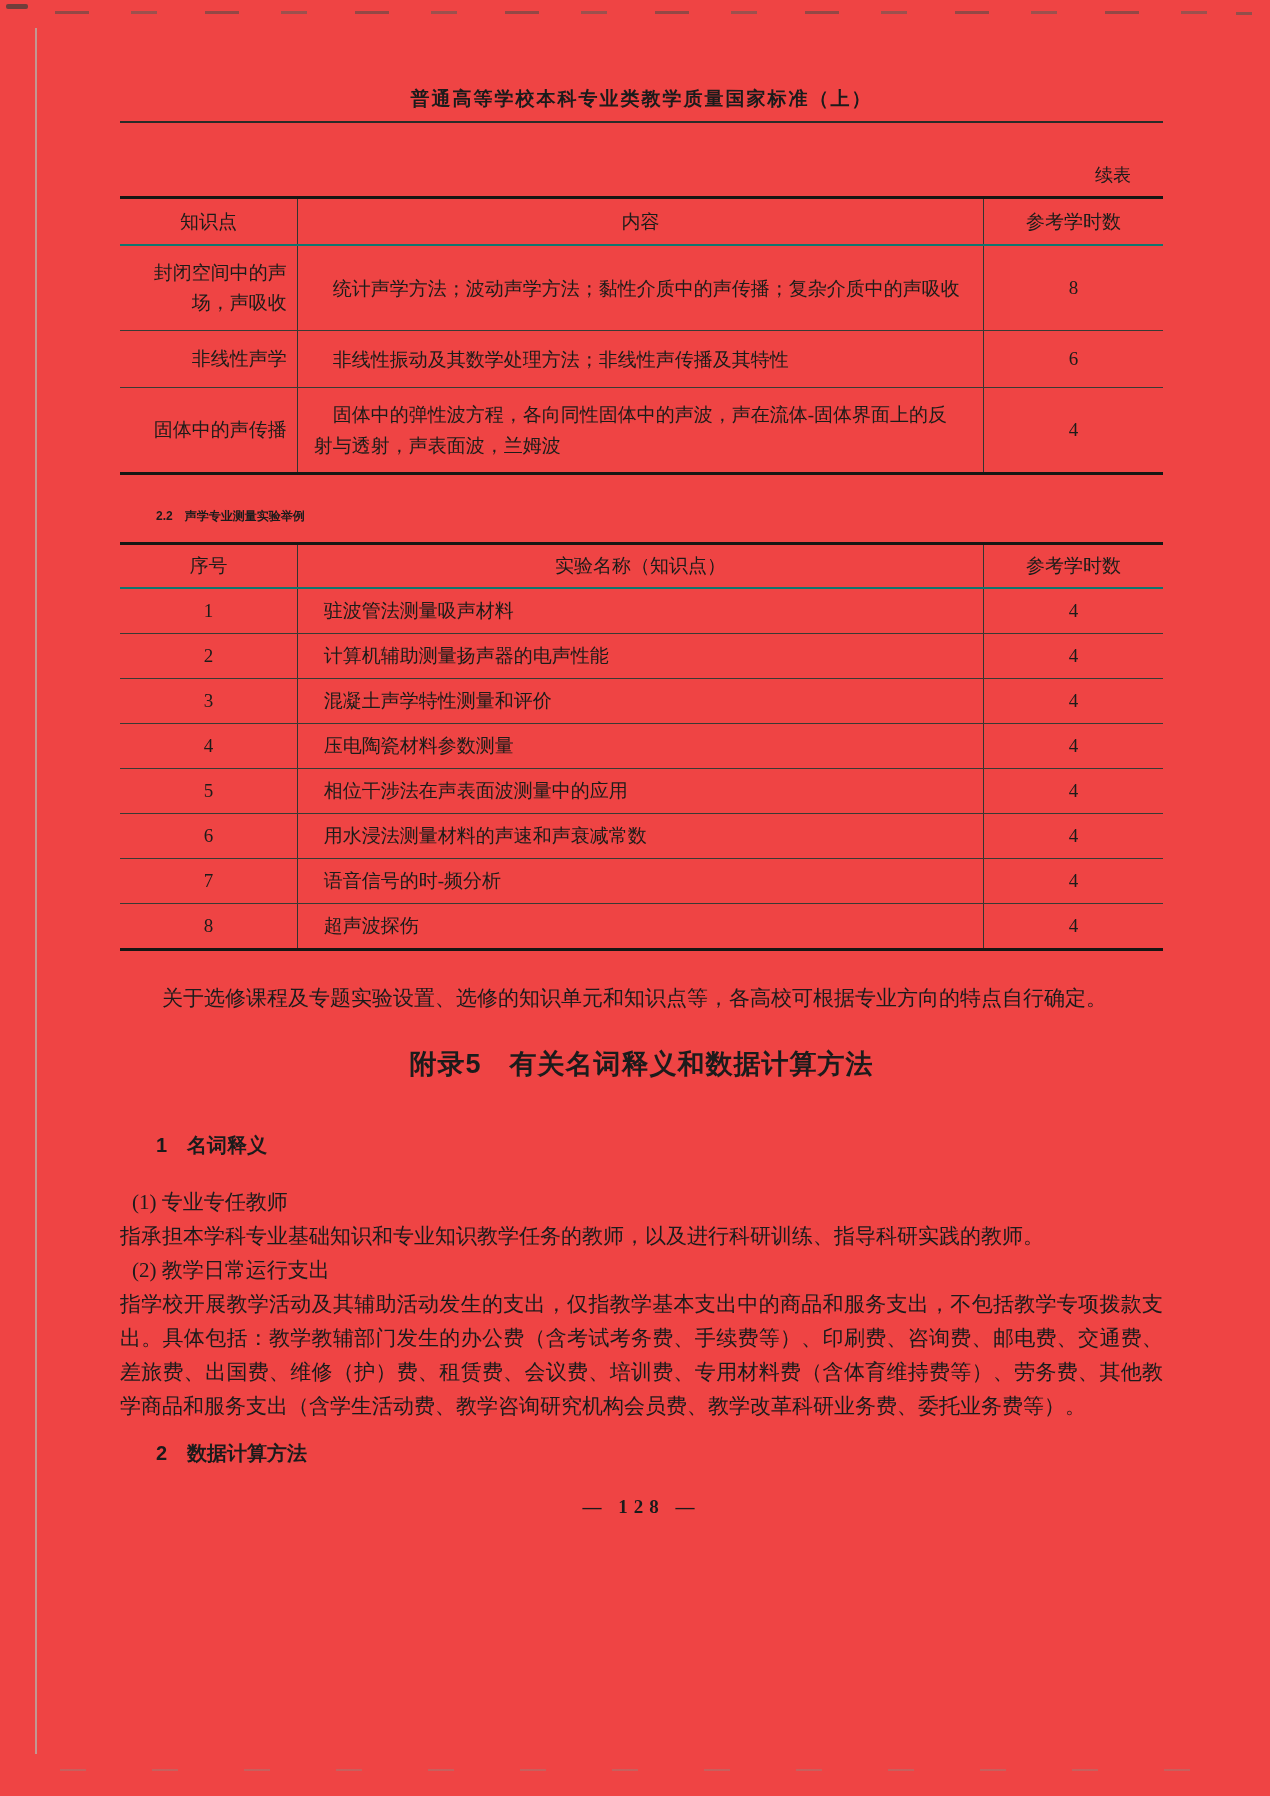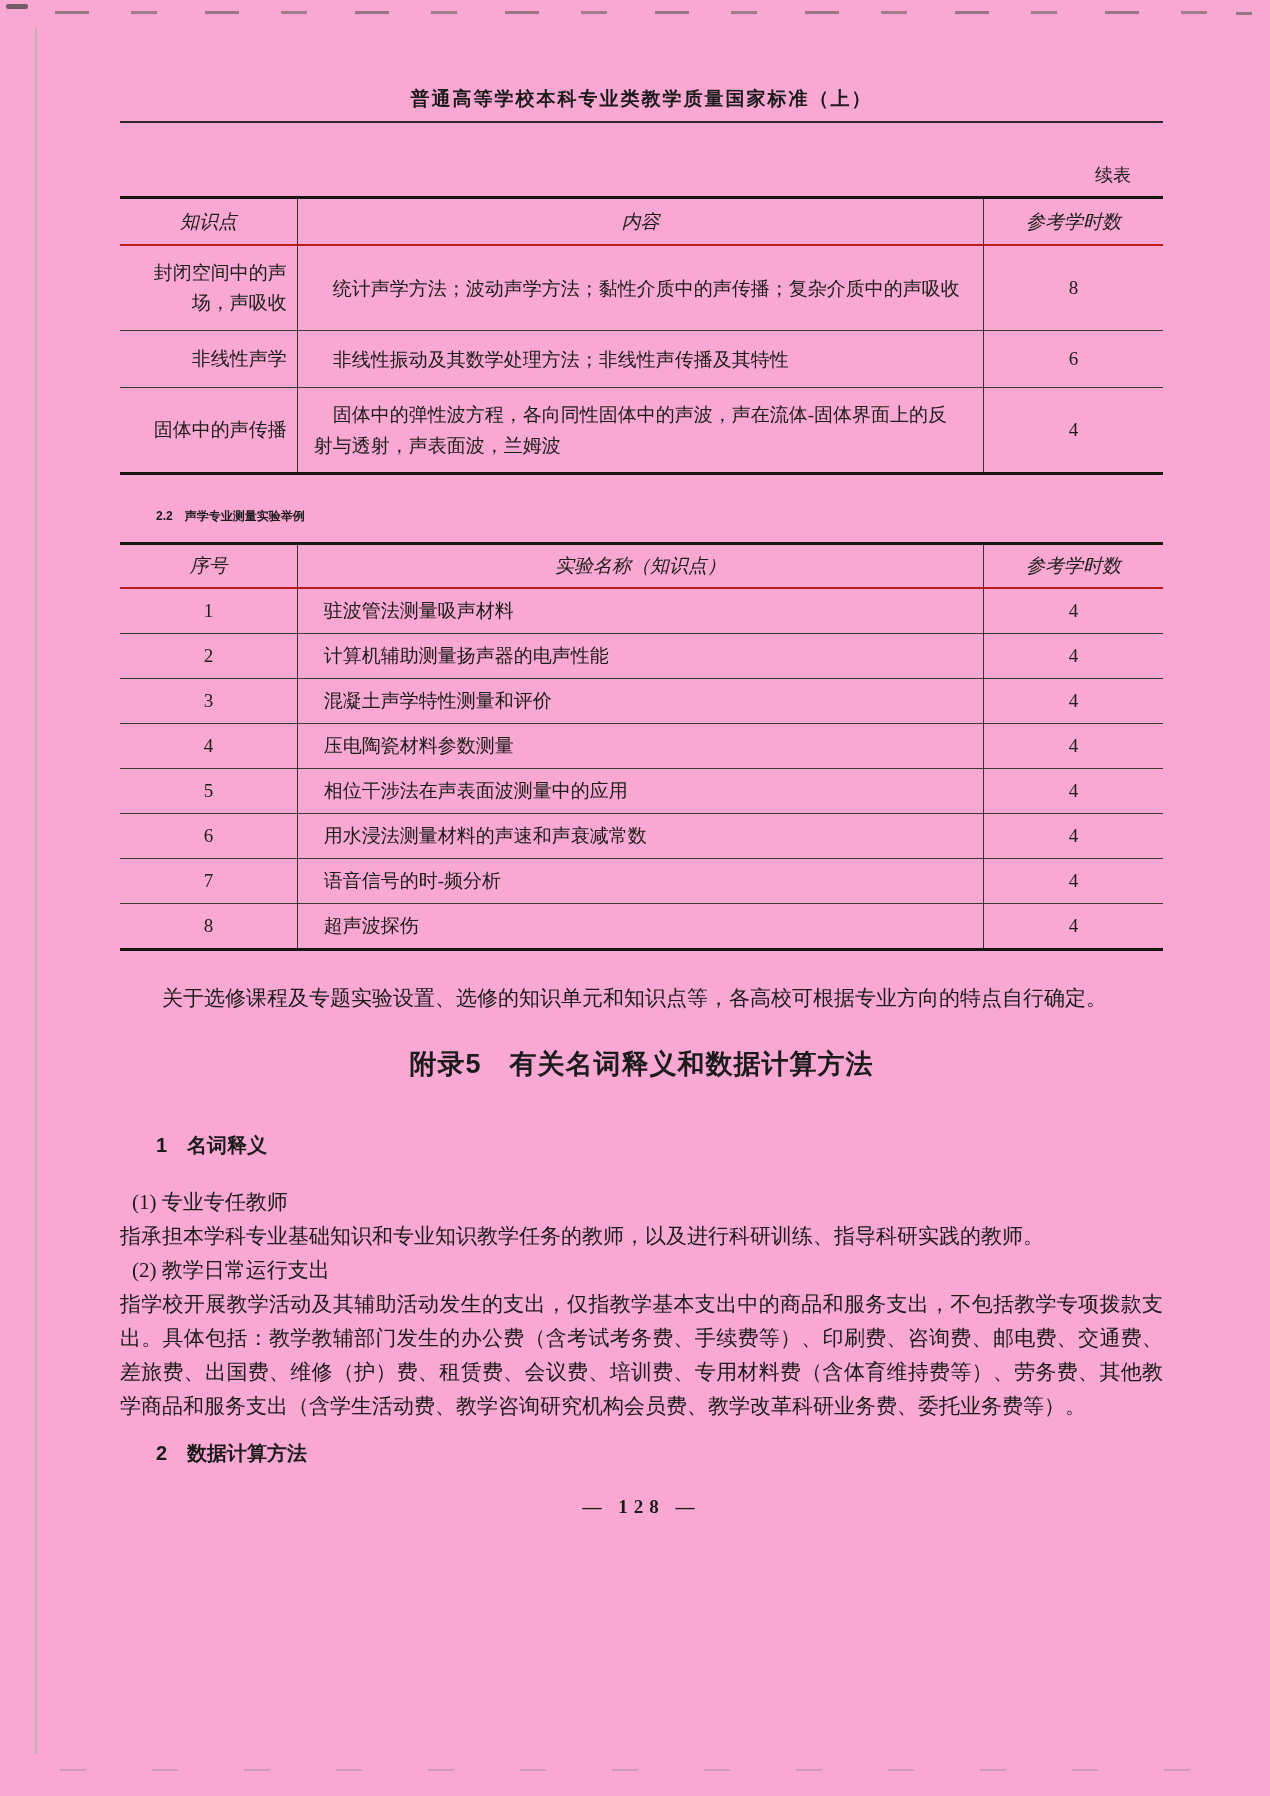--- a/index.html
+++ b/index.html
@@ -1,18 +1,18 @@
 <!DOCTYPE html>
 <html><head>
 <meta charset="utf-8">
 <style>
   html,body { margin:0; padding:0; background:#e8e8e4; }
   .page {
     position:relative; width:1270px; height:1796px; margin:0 auto;
-    background:#f9a8d4; overflow:hidden; color:#1b1b1b;
+    background:#ef4444; overflow:hidden; color:#1b1b1b;
     font-family:"Liberation Serif","DejaVu Serif",serif;
   }
   
   .scan-top-dashes { position:absolute; top:11px; left:55px; width:1185px; height:3px;
     background:repeating-linear-gradient(90deg,#4a4a46 0 34px, transparent 34px 76px, #5a5a55 76px 102px, transparent 102px 150px);
     opacity:.55; }
   .scan-bottom-dashes { position:absolute; top:1769px; left:60px; width:1140px; height:2px;
     background:repeating-linear-gradient(90deg,#8a8a84 0 26px, transparent 26px 92px);
     opacity:.4; }
   .scan-left-line { position:absolute; top:28px; left:35px; width:2px; height:1726px; background:#b3b3ab; opacity:.75; }
@@ -28,21 +28,21 @@
     padding-bottom:9px; border-bottom:2px solid #2b2b28;
   }
   .cont-note { margin-top:41px; text-align:right; padding-right:32px; font-size:18px; line-height:22px; }
 
   .std-table {
     width:100%; border-collapse:collapse; table-layout:fixed;
     border-top:3px solid #161613; border-bottom:3px solid #161613;
     font-size:19px; color:#1c1c19; margin-top:10px;
   }
   .std-table th { font-weight:normal; }
-  .std-table thead th { border-bottom:2px solid #b91c1c;font-style:italic; }
+  .std-table thead th { border-bottom:2px solid #0f766e; }
   .std-table th + th, .std-table td + td { border-left:1px solid #34342f; }
   .std-table tbody tr:not(:last-child) td { border-bottom:1px solid #3a3a34; }
   .c1 { width:17%; } .c2 { width:65.8%; } .c3 { width:17.2%; }
   .hdr-row th { height:43px; text-align:center; vertical-align:middle; }
   .k-point { text-align:right; vertical-align:middle; padding:6px 10px; line-height:30px; }
   .k-content { text-align:left; vertical-align:middle; padding:6px 18px 6px 16px; line-height:31px; text-indent:1em; }
   .k-hours { text-align:center; vertical-align:middle; }
   .row-tall td { height:72px; }
   .row-mid td { height:44px; }
 

